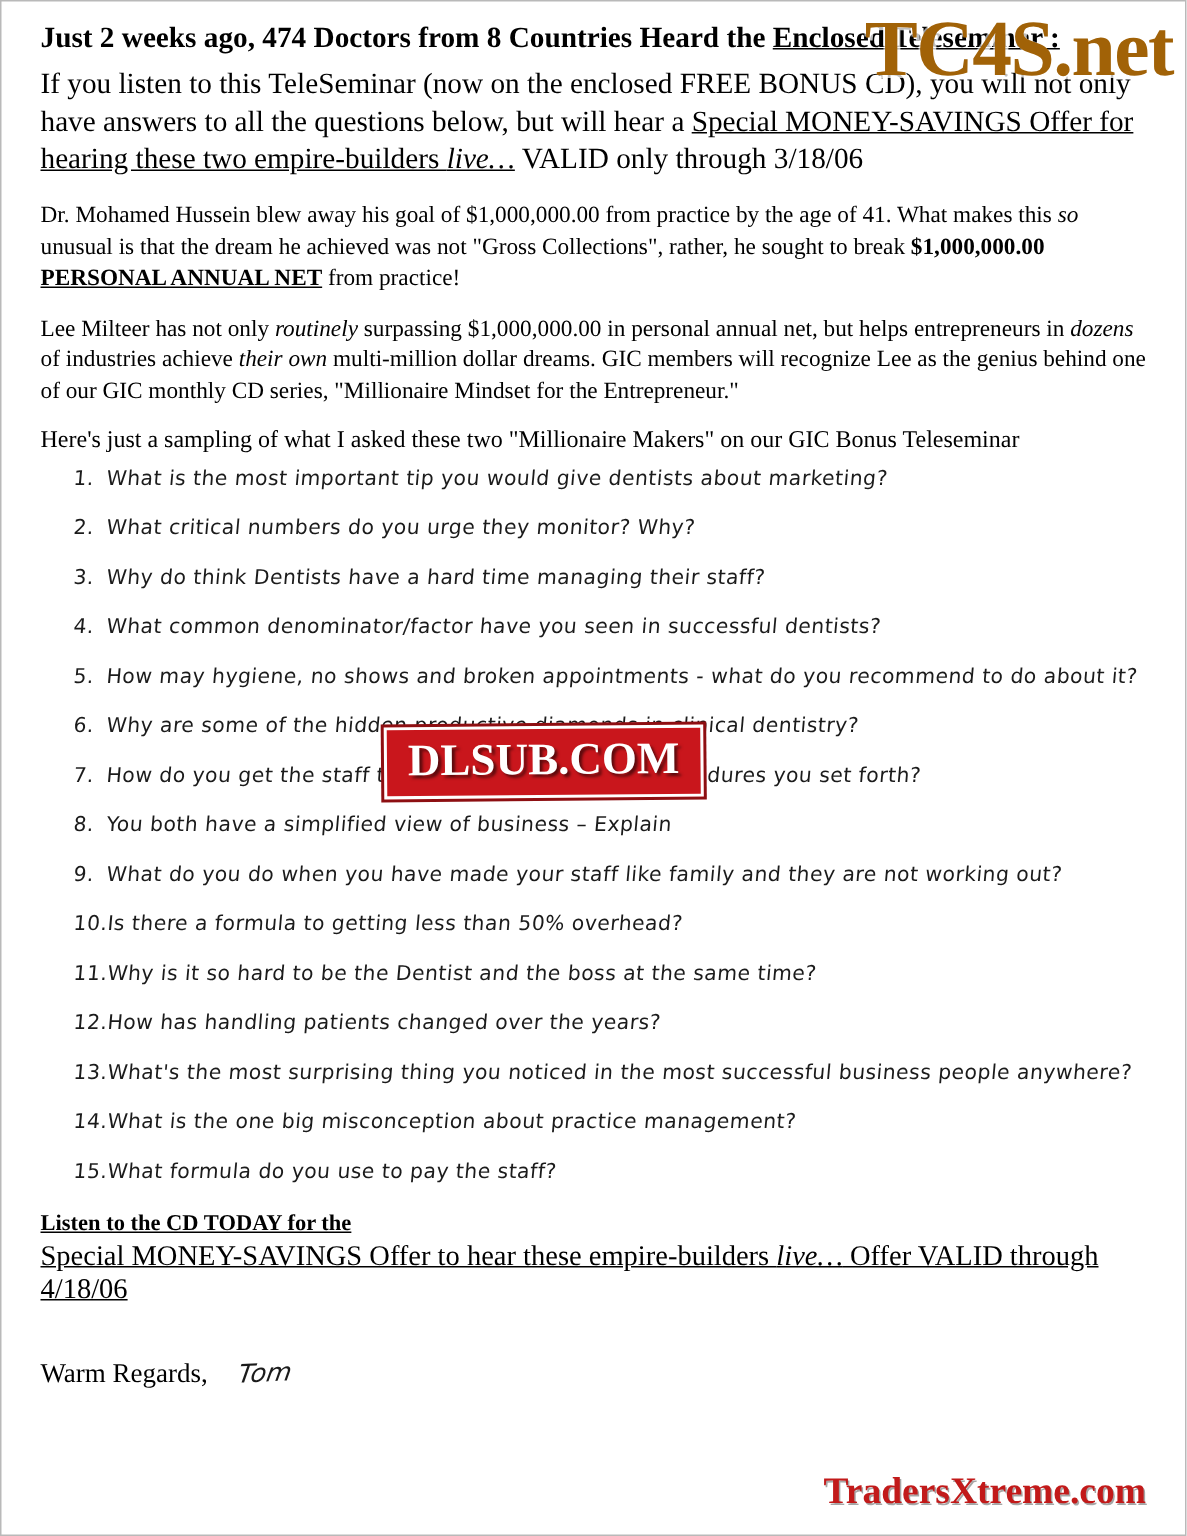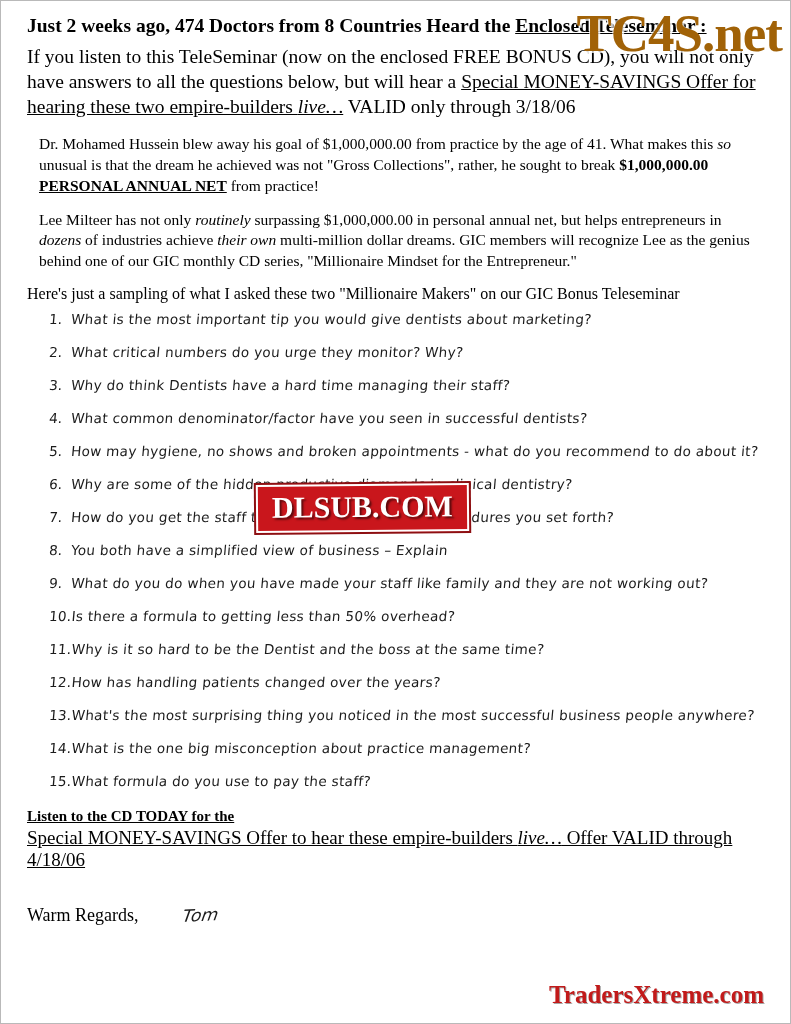--- a/index.html
+++ b/index.html
@@ -67,21 +67,21 @@
     font-size: 19.5px;
     line-height: 1.28;
     margin: 0 0 14px 0;
   }
   .lede .u { text-decoration: underline; }
   .lede .i { font-style: italic; }
 
   .para {
     font-size: 15.5px;
     line-height: 1.34;
-    margin: 0 0 13px 12px;
+    margin: 0 0 13px 0;
   }
   .para b { font-weight: bold; }
   .para .i { font-style: italic; }
   .para .ub { text-decoration: underline; font-weight: bold; }
 
   .intro-q {
     font-size: 16px;
     margin: 0 0 10px 0;
   }
 
@@ -144,21 +144,21 @@
     text-decoration: underline;
     margin: 0;
   }
   .closing .offer .i { font-style: italic; }
 
   .regards {
     margin-top: 34px;
     font-size: 18px;
     display: flex;
     align-items: baseline;
-    gap: 44px;
+    gap: 20px;
   }
   .signature {
     font-family: "DejaVu Sans", sans-serif;
     font-size: 17px;
     font-style: italic;
     transform: skewX(-12deg) rotate(-3deg);
     color: #1b1b1b;
   }
 
   

